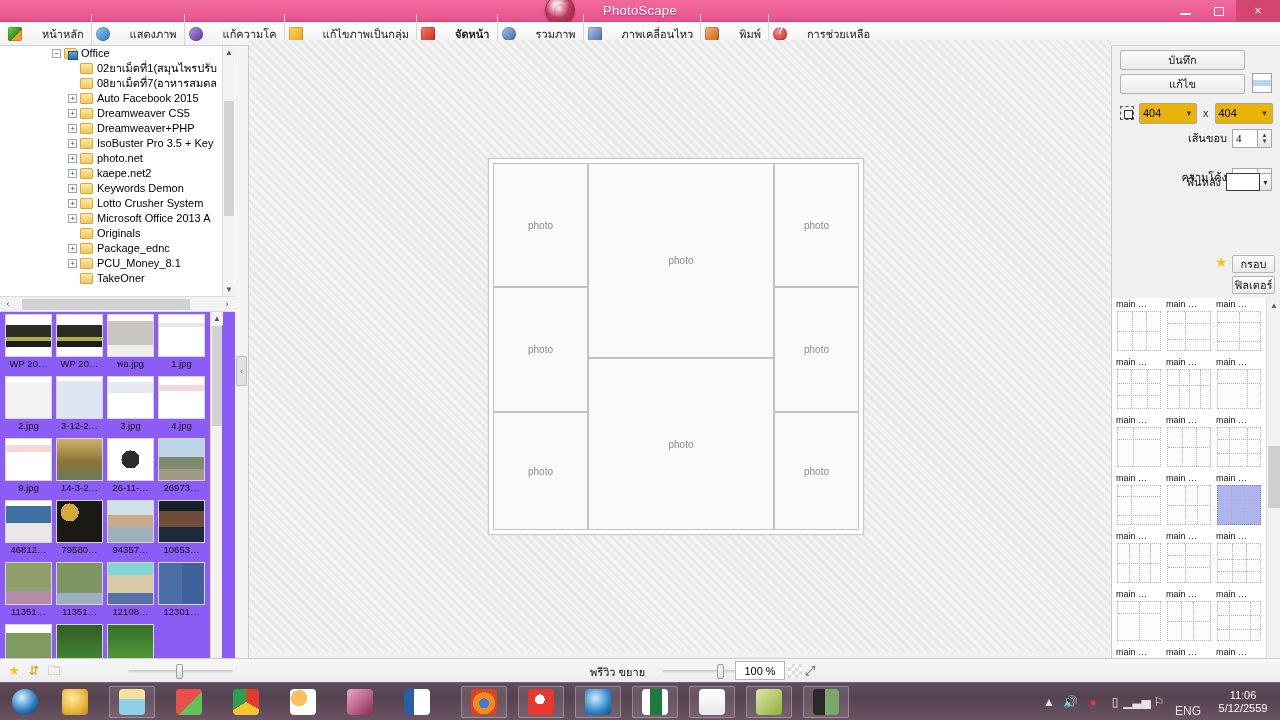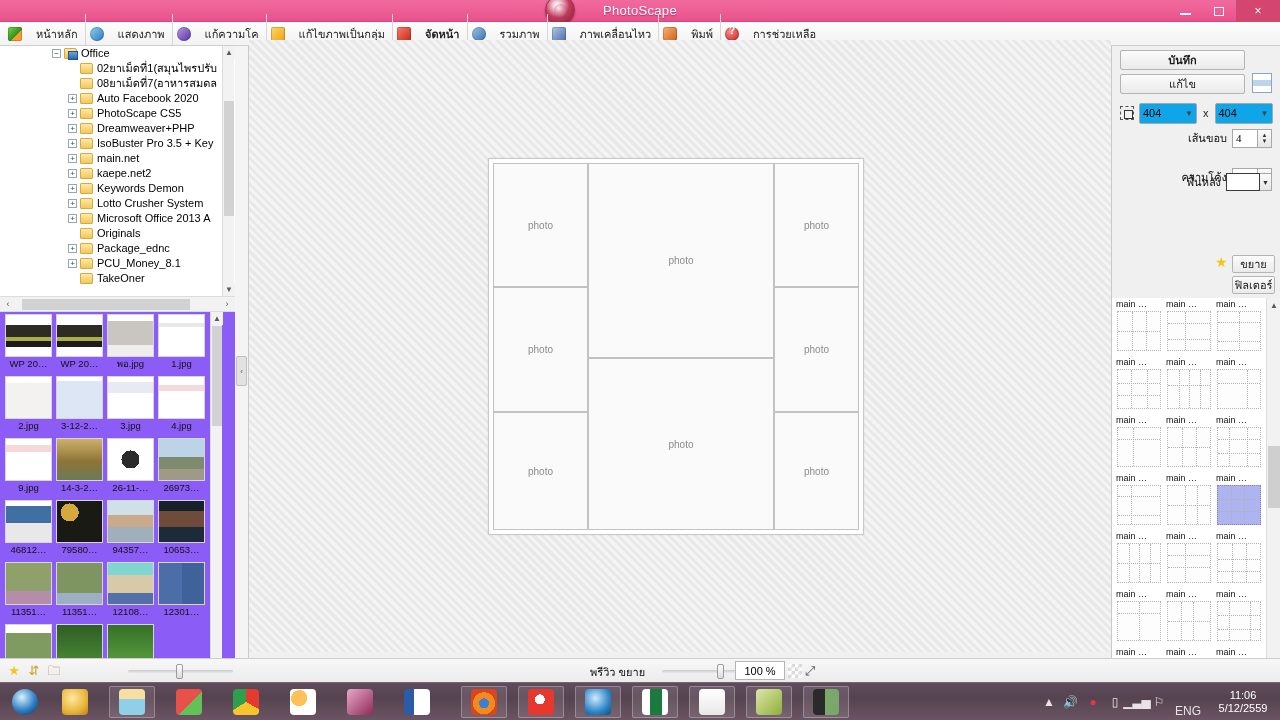--- a/index.html
+++ b/index.html
@@ -47,21 +47,21 @@
   .win-btn .glyph-max{ display:block;width:10px;height:9px;border:1.5px solid #fff;}
 
   
   .tabbar{
     position:absolute; left:0; top:22px; width:1280px; height:24px;
     background:linear-gradient(to bottom,#fdfdfd,#f2f2f2);
     border-bottom:1px solid #cfcfcf;
     display:flex; align-items:center; padding-left:4px;
   }
   .tab{
-    display:flex; align-items:center; gap:14px;
+    display:flex; align-items:center; gap:20px;
     height:40px; padding:0 7px 0 4px;
     border-right:1px solid #d6d6d6;
     color:#222; font-size:11px; white-space:nowrap;
   }
   .tab:last-child{border-right:none;}
   .tab.active{ font-weight:bold; }
   .tab-ico{
     width:14px;height:14px;border-radius:2px;display:inline-block;flex:none;
     box-shadow:inset 0 0 0 1px rgba(0,0,0,.18);
   }
@@ -189,33 +189,33 @@
   .right-panel{
     position:absolute;left:1111px;top:46px;width:169px;height:612px;
     background:#f0f0f0;border-left:1px solid #c9c9c9;
   }
   .btn{
     background:linear-gradient(to bottom,#fbfbfb,#eaeaea);
     border:1px solid #b4b4b4;border-radius:2px;
     font-size:11px;color:#1a1a1a;text-align:center;
     display:flex;align-items:center;justify-content:center;
   }
-  .btn-save{position:absolute;left:8px;top:4px;width:125px;height:20px;font-weight:bold;}
+  .btn-save{position:absolute;left:8px;top:4px;width:125px;height:20px;}
   .btn-edit{position:absolute;left:8px;top:28px;width:125px;height:20px;}
   .icon-pane{
     position:absolute;left:140px;top:27px;width:20px;height:20px;
     border:1px solid #8ea4c0;background:linear-gradient(to bottom,#ffffff 0 6px,#bcd4ec 6px 12px,#ffffff 12px 20px);
   }
   .size-row{position:absolute;left:8px;top:55px;width:155px;height:24px;display:flex;align-items:center;}
   .size-ic{
     width:14px;height:14px;border:1px dashed #555;margin-right:5px;position:relative;flex:none;
   }
   .size-ic:after{content:"";position:absolute;left:3px;top:3px;width:7px;height:7px;border:1px solid #333;}
   .combo{
-    width:58px;height:21px;border:1px solid #a8a8a8;background:#0ea5e9;border-radius:2px;
+    width:58px;height:21px;border:1px solid #a8a8a8;background:#eab308;border-radius:2px;
     display:flex;align-items:center;padding:0 3px;font-size:11px;position:relative;
   }
   .combo .cval{flex:1;}
   .combo .carrow{font-size:8px;color:#444;}
   .size-x{margin:0 6px;font-size:11px;color:#222;}
   .field-row{
     position:absolute;right:8px;width:155px;height:20px;display:flex;align-items:center;justify-content:flex-end;
   }
   .field-label{font-size:11px;color:#111;margin-right:5px;white-space:nowrap;}
   .spin{
@@ -400,45 +400,45 @@
       <div class="tree-row">
         <span class="tree-indent" style="width: 64px;"></span>
         <span class="expander none"></span>
         <span class="folder-ic"></span>
         <span>08ยาเม็ดที่7(อาหารสมดล</span>
       </div>
       <div class="tree-row">
         <span class="tree-indent" style="width: 64px;"></span>
         <span class="expander">+</span>
         <span class="folder-ic"></span>
-        <span>Auto Facebook 2020</span>
-      </div>
-      <div class="tree-row">
-        <span class="tree-indent" style="width: 64px;"></span>
-        <span class="expander">+</span>
-        <span class="folder-ic"></span>
-        <span>PhotoScape CS5</span>
+        <span>Auto Facebook 2015</span>
+      </div>
+      <div class="tree-row">
+        <span class="tree-indent" style="width: 64px;"></span>
+        <span class="expander">+</span>
+        <span class="folder-ic"></span>
+        <span>Dreamweaver CS5</span>
       </div>
       <div class="tree-row">
         <span class="tree-indent" style="width: 64px;"></span>
         <span class="expander">+</span>
         <span class="folder-ic"></span>
         <span>Dreamweaver+PHP</span>
       </div>
       <div class="tree-row">
         <span class="tree-indent" style="width: 64px;"></span>
         <span class="expander">+</span>
         <span class="folder-ic"></span>
         <span>IsoBuster Pro 3.5 + Key</span>
       </div>
       <div class="tree-row">
         <span class="tree-indent" style="width: 64px;"></span>
         <span class="expander">+</span>
         <span class="folder-ic"></span>
-        <span>main.net</span>
+        <span>photo.net</span>
       </div>
       <div class="tree-row">
         <span class="tree-indent" style="width: 64px;"></span>
         <span class="expander">+</span>
         <span class="folder-ic"></span>
         <span>kaepe.net2</span>
       </div>
       <div class="tree-row">
         <span class="tree-indent" style="width: 64px;"></span>
         <span class="expander">+</span>
@@ -678,21 +678,21 @@
 
   <div class="field-row" style="top:126px;">
     <span class="field-label">พื้นหลัง</span>
     <div class="color-box" id="bgswatch" style="background: rgb(255, 255, 255);"></div>
     <div class="color-drop">▼</div>
   </div>
 
   <div style="position:absolute;left:102px;top:209px;width:16px;height:16px;">
     <span class="star">★</span>
   </div>
-  <div class="btn btn-frame">ขยาย</div>
+  <div class="btn btn-frame">กรอบ</div>
   <div class="btn btn-filter">ฟิลเตอร์</div>
 
   <div class="tpl-list">
     <div class="tpl-grid" id="tpl-grid">
         <div class="tpl-cell">
           <span class="tpl-cap">main …</span>
           <div class="tpl-box">
             <div class="tpl-line-v" style="left: 33%;"></div>
             <div class="tpl-line-v" style="left: 66%;"></div>
             <div class="tpl-line-h" style="top: 50%;"></div>

